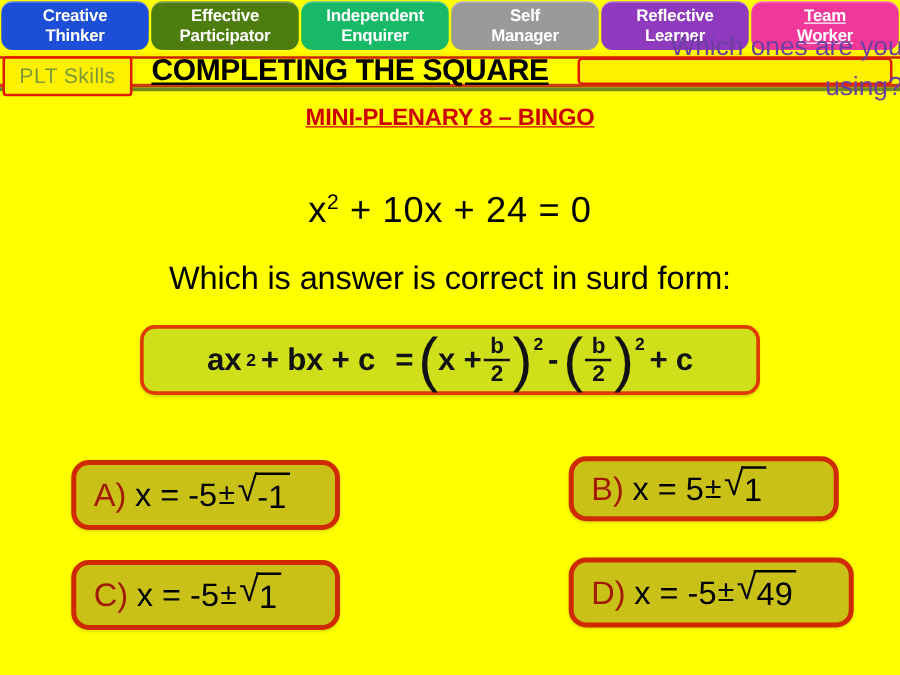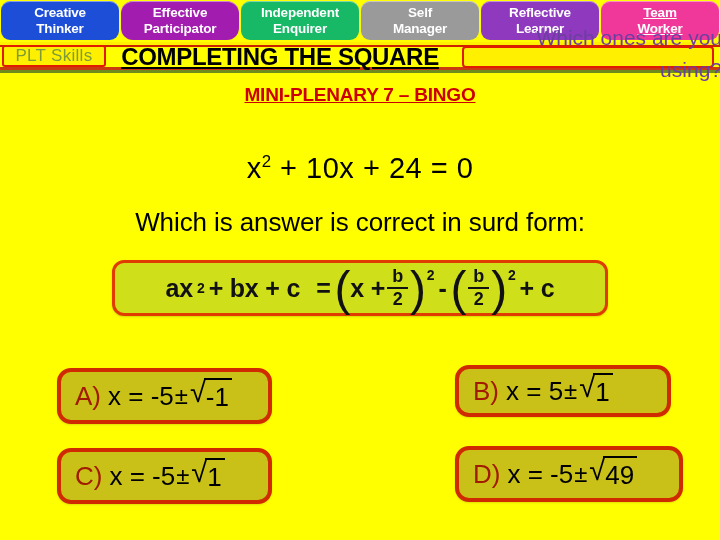--- a/index.html
+++ b/index.html
@@ -58,21 +58,21 @@
   }
   #stripe-bottom-red {
     position:absolute; left:0; top:67px; width:720px; height:3px;
     background:#C83C10;
   }
 
   
   #plt-skills-box {
     position: absolute;
     left: 2px; top: 45px;
-    width: 104px; height: 22px;
+    width: 104px; height: 32px;
     border: 2px solid #E01B00;
     border-radius: 3px;
     background: #FFF000;
     display: flex;
     align-items: center;
     justify-content: center;
     box-sizing: border-box;
   }
   #plt-skills-label {
     color: #7E9B3A;
@@ -260,21 +260,21 @@
   }
 </style>
 </head>
 <body>
 
 <div id="plt-bar">
   <div class="plt-tab" style="background: #1d4ed8;">
     <span>Creative</span>
     <span>Thinker</span>
   </div>
-  <div class="plt-tab" style="background: #a21caf; border-radius: 12px;">
+  <div class="plt-tab" style="background: #4d7c0f;">
     <span>Effective</span>
     <span>Participator</span>
   </div>
   <div class="plt-tab" style="background: rgb(23, 184, 102);">
     <span>Independent</span>
     <span>Enquirer</span>
   </div>
   <div class="plt-tab" style="background: rgb(154, 154, 154);">
     <span>Self</span>
     <span>Manager</span>
@@ -296,21 +296,21 @@
 
 <div id="plt-skills-box">
   <span id="plt-skills-label">PLT Skills</span>
 </div>
 
 <div id="main-title">COMPLETING THE SQUARE</div>
 
 <div id="empty-yellow-box"></div>
 <div id="which-ones-text">Which ones are you using?</div>
 
-<div id="mini-plenary">MINI-PLENARY 7 – BINGO</div>
+<div id="mini-plenary">MINI-PLENARY 8 – BINGO</div>
 
 <div id="equation">
   <span>x</span><sup>2</sup><span> + 10x + 24 = 0</span>
 </div>
 
 <div id="question-line">Which is answer is correct in surd form:</div>
 
 <div id="formula-box">
   <div class="formula-inner">
     <span>ax</span>

